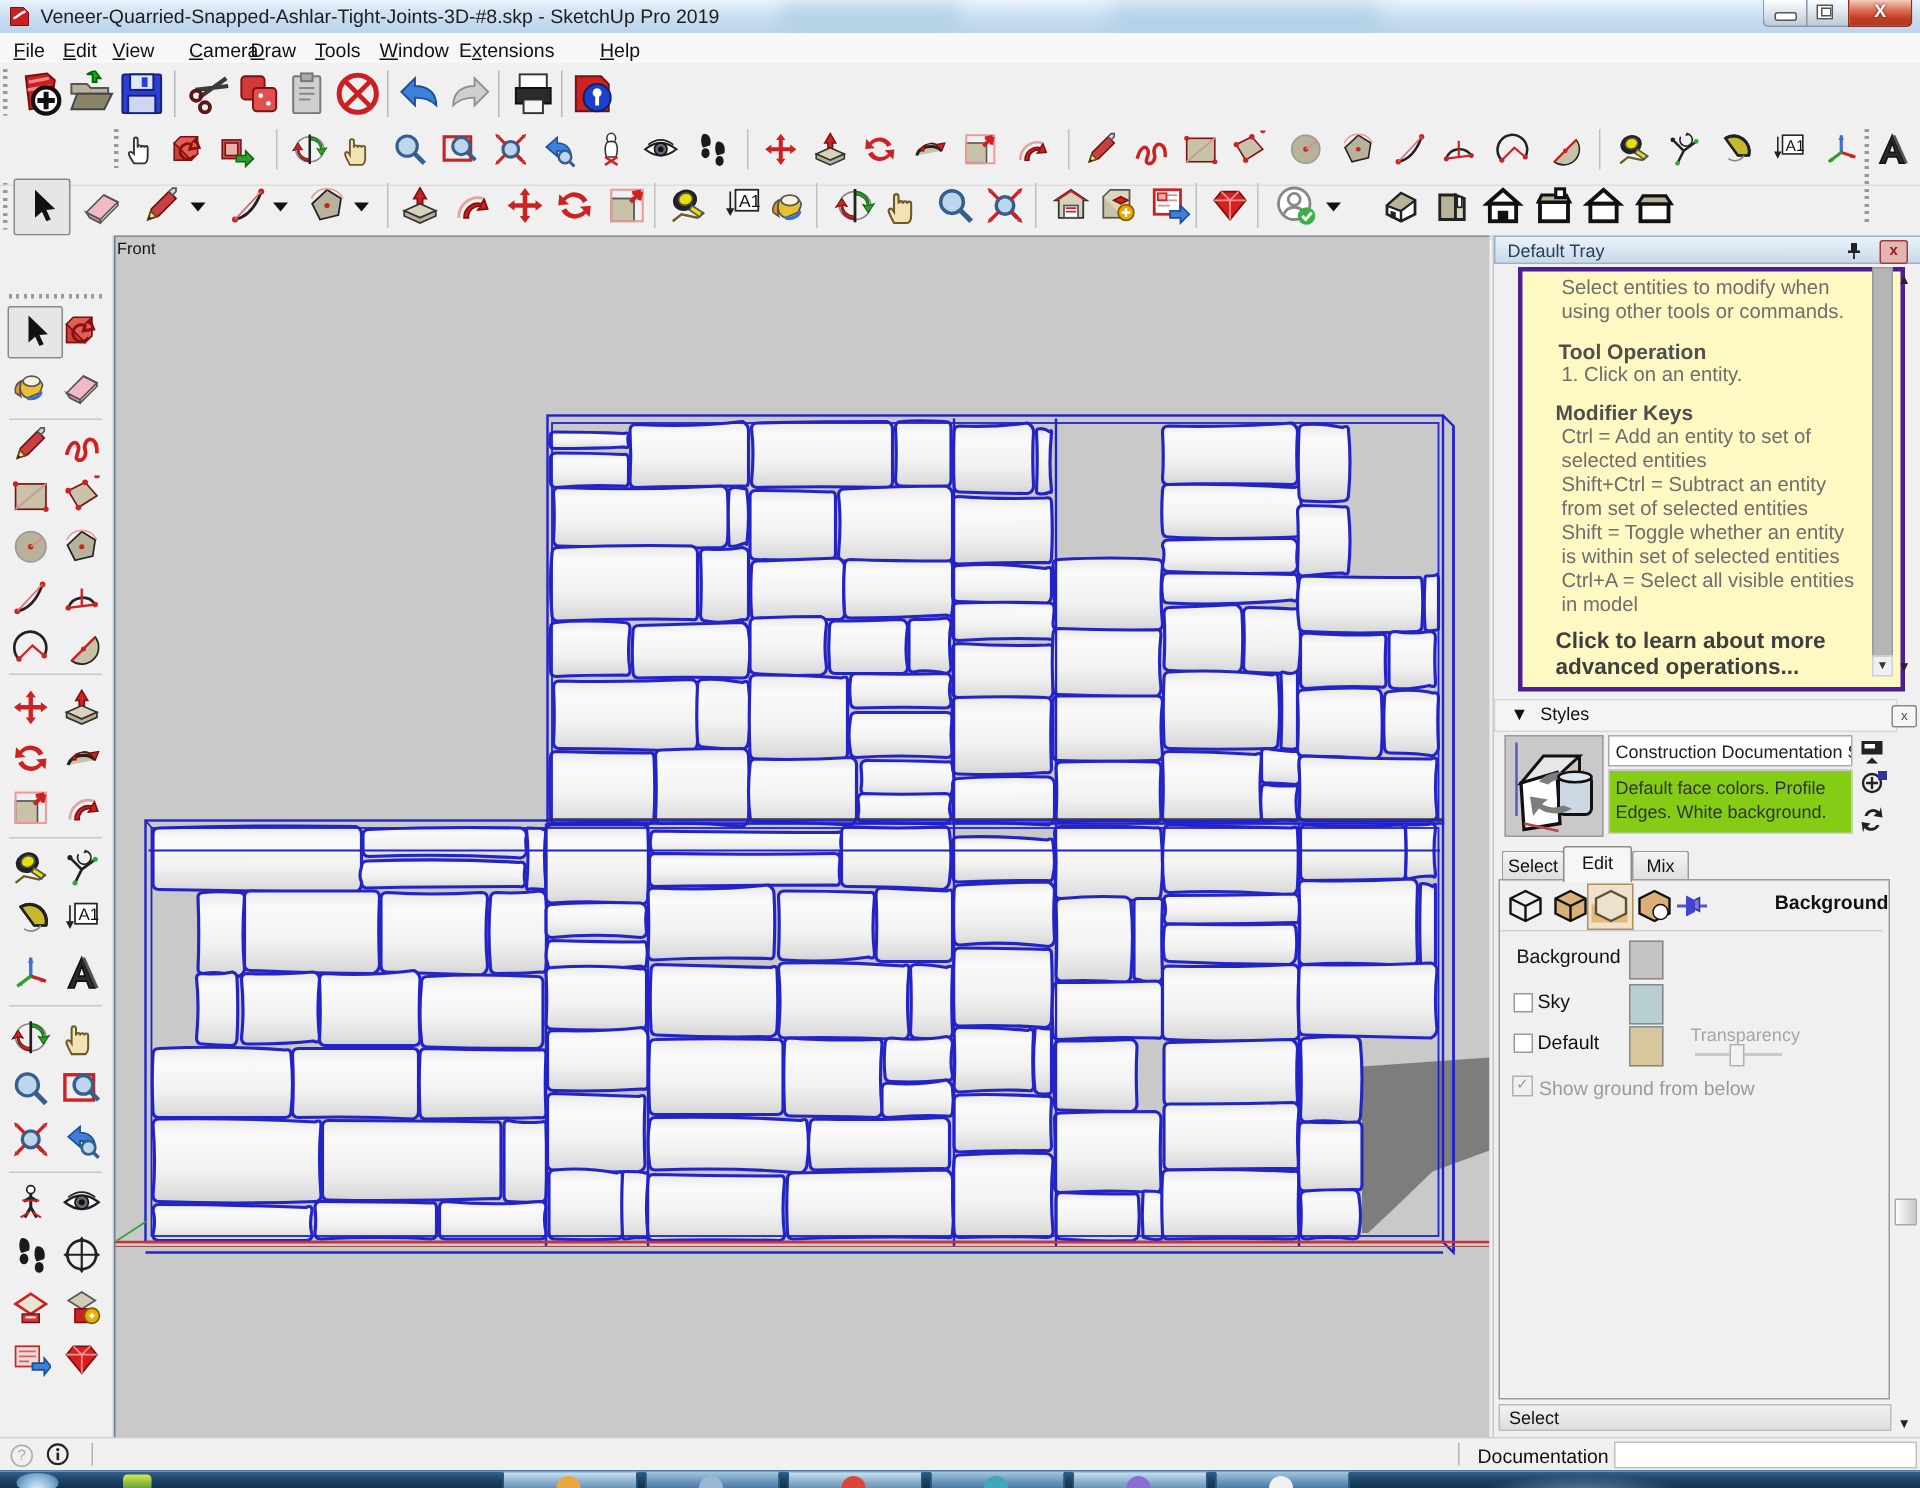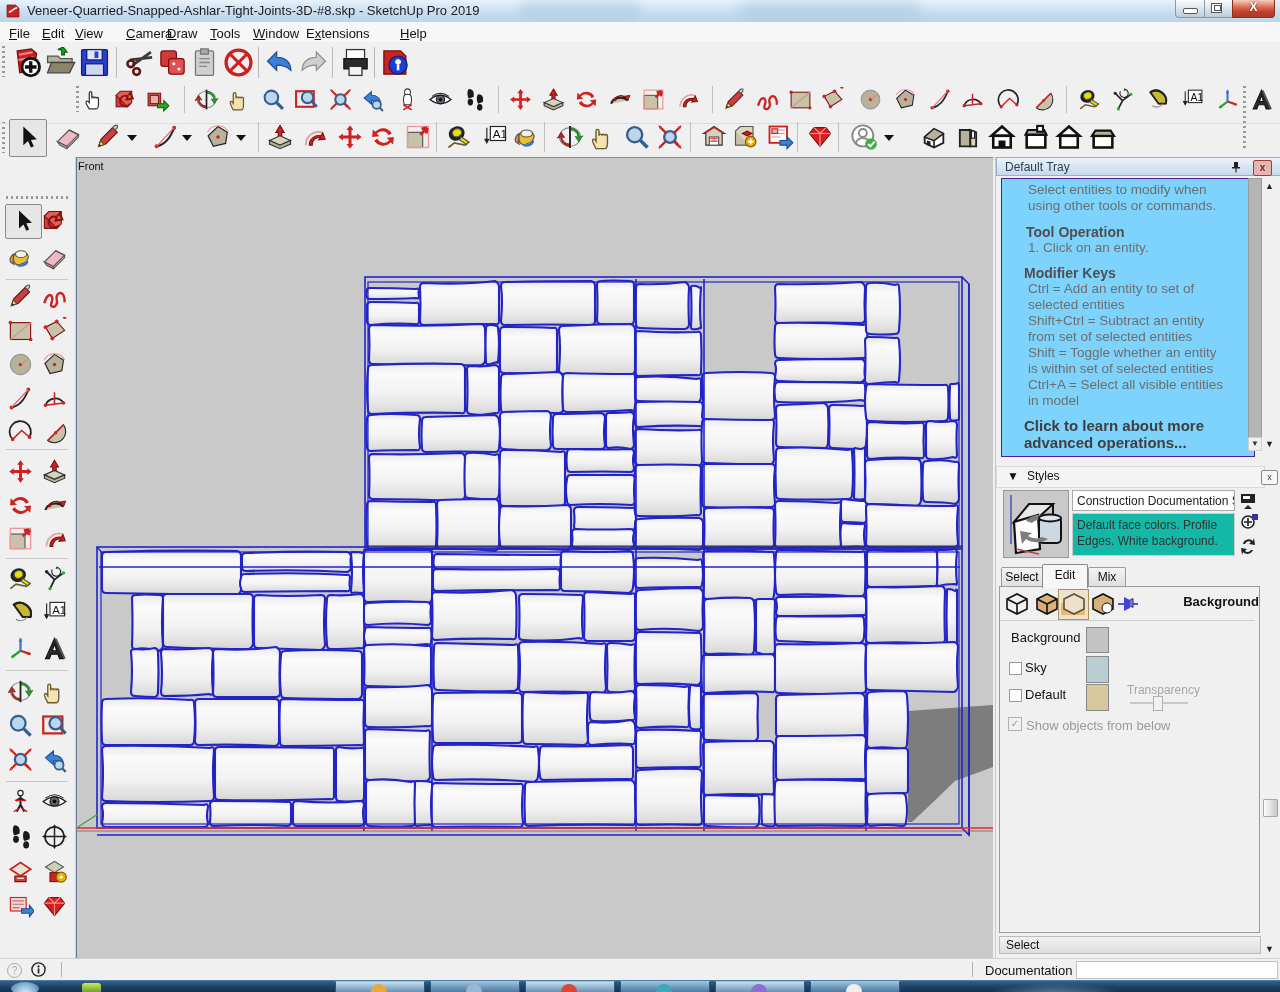--- a/index.html
+++ b/index.html
@@ -828,21 +828,21 @@
   <div class="abs" style="left:0;top:0;width:1px;height:801px;background:#6a7a9a"></div>
 </div>
 
 <div class="abs" style="left:995px;top:157px;width:285px;height:801px;background:#f0f0f0;border-left:1px solid #c8c8c8">
 <div style="position:absolute;left:0;top:0;width:285px;height:19px;background:linear-gradient(#eaf3fb,#c9d9ea);border:1px solid #9ab0c4;font-size:12px;color:#27405a;line-height:18px;padding-left:8px;box-sizing:border-box">Default Tray
       <svg style="position:absolute;right:38px;top:3px" width="12" height="13" viewBox="0 0 12 13">
         <path d="M4 1 h4 v5 h-4 z M2 6 h8 v1.6 h-8 z M5.4 7.6 h1.2 v4 h-1.2 z" fill="#222"></path>
       </svg>
       <div style="position:absolute;right:8px;top:2px;width:17px;height:14px;background:#e4b6b2;border:1px solid #a03c3c;border-radius:2px;color:#8b1a1a;font-size:10px;font-weight:bold;text-align:center;line-height:13px">x</div>
     </div>
-    <div style="position:absolute;left:5px;top:21px;width:252px;height:277px;background:#7dd3fc;border:1px solid #4c1d95;overflow:hidden">
+    <div style="position:absolute;left:16px;top:21px;width:252px;height:277px;background:#fef9c3;border:3px solid #4c1d95;overflow:hidden">
       <div style="font-family:'Liberation Sans',sans-serif;color:#6e6e6e;font-size:13.5px;line-height:16px;padding:3px 0 0 26px">Select entities to modify when<br>using other tools or commands.<div style="margin-top:10px;color:#4f4f4f;font-size:14px;font-weight:bold;margin-left:-2px">Tool Operation</div>1. Click on an entity.<div style="margin-top:9px;color:#4f4f4f;font-size:14px;font-weight:bold;margin-left:-4px">Modifier Keys</div>Ctrl = Add an entity to set of<br>selected entities<br>Shift+Ctrl = Subtract an entity<br>from set of selected entities<br>Shift = Toggle whether an entity<br>is within set of selected entities<br>Ctrl+A = Select all visible entities<br>in model<div style="margin-top:8px;color:#3f3f3f;font-size:15px;font-weight:bold;line-height:17px;margin-left:-4px">Click to learn about more<br>advanced operations...</div></div>
     </div>
     <div style="position:absolute;left:252px;top:21px;width:12px;height:258px;background:#b5b5b5;border:1px solid #9a9a9a"></div>
     <div style="position:absolute;left:252px;top:280px;width:12px;height:12px;background:#f0f0f0;border:1px solid #d0d0d0;font-size:8px;text-align:center;line-height:11px;color:#333">▼</div>
     <div style="position:absolute;left:269px;top:24px;font-size:9px;color:#222;z-index:6">▲</div>
     <div style="position:absolute;left:269px;top:282px;font-size:9px;color:#222;z-index:6">▼</div>
     <div style="position:absolute;left:267px;top:642px;width:13px;height:16px;z-index:6;background:linear-gradient(90deg,#fdfdfd,#c8c8c8);border:1px solid #aaa;border-radius:1px"></div>
     <div style="position:absolute;left:269px;top:787px;font-size:9px;color:#222;z-index:6">▼</div>
     <div style="position:absolute;left:0px;top:309px;width:267px;height:20px;background:#f4f4f4;border:1px solid #d9d9d9;font-size:12px;color:#111;line-height:19px"><span style="margin-left:10px">▼</span><span style="margin-left:8px">Styles</span><div style="position:absolute;right:-14px;top:3px;width:15px;height:13px;border:1px solid #888;border-radius:2px;background:#f6f6f6;color:#444;font-size:9px;text-align:center;line-height:12px">x</div></div>
     <div style="position:absolute;left:7px;top:333px;width:64px;height:66px;background:#c9c9c9;border:1px solid #999">
@@ -851,21 +851,21 @@
         <path d="M10 31 L25 13 L49 13 L36 25 Z" fill="#e8e8e8" stroke="#111" stroke-width="2"></path>
         <path d="M10 31 L34 24 L36 58 L12 62 Z" fill="#fdfdfd" stroke="#111" stroke-width="2.2"></path>
         <path d="M49 13 L49 30" fill="none" stroke="#111" stroke-width="2"></path>
         <path d="M22 30 a17 13 0 0 1 26-3 l4-5 2 14 -12-2 4-3 a12 9 0 0 0-18 1 z" fill="#7d7d7d"></path>
         <rect x="35" y="26" width="22" height="26" rx="4" fill="#ccd9e4" stroke="#111" stroke-width="2"></rect>
         <ellipse cx="46" cy="27" rx="11" ry="3.5" fill="#dde8f0" stroke="#111" stroke-width="1.8"></ellipse>
         <path d="M44 48 a16 12 0 0 1-22 0 l-4 5 -2-13 12 2 -4 3 a11 8 0 0 0 14 1 z" fill="#7d7d7d"></path>
         <path d="M12 58 L35 63" stroke="#bb4444" stroke-width="1.6"></path>
        </svg></div>
     <div style="position:absolute;left:76px;top:333px;width:163px;height:21px;background:#fff;border:1px solid #aaa;font-size:12px;color:#222;line-height:20px;padding-left:4px;overflow:hidden;white-space:nowrap;box-sizing:border-box">Construction Documentation Sty</div>
-    <div style="position:absolute;left:76px;top:356px;width:163px;height:43px;background:#14b8a6;border:1px solid #ccc;font-size:12px;color:#333;line-height:16px;padding:3px 4px;box-sizing:border-box">Default face colors. Profile Edges. White background.</div>
+    <div style="position:absolute;left:76px;top:356px;width:163px;height:43px;background:#84cc16;border:1px solid #ccc;font-size:12px;color:#333;line-height:16px;padding:3px 4px;box-sizing:border-box">Default face colors. Profile Edges. White background.</div>
     <svg style="position:absolute;left:243px;top:335px" width="20" height="70" viewBox="0 0 20 70">
       <rect x="2" y="2" width="14" height="9" fill="#222"></rect>
       <rect x="4" y="4" width="7" height="3" fill="#fff"></rect>
       <path d="M9 13 l-4 4 h8 z" fill="#222"></path>
       <circle cx="9" cy="30" r="6" fill="none" stroke="#222" stroke-width="1.6"></circle>
       <path d="M9 26 v8 M5 30 h8" stroke="#222" stroke-width="1.6"></path>
       <rect x="13" y="22" width="6" height="6" fill="#339"></rect>
       <path d="M4 52 a6 6 0 0 1 10-3 l1-3 1 7 -6-1 2-2 a4 4 0 0 0-6 2 z M14 58 a6 6 0 0 1-10 2 l-1 3 -1-7 6 1 -2 2 a4 4 0 0 0 6-1 z" fill="#222"></path>
     </svg>
     <div style="position:absolute;left:5px;top:410px;width:40px;height:19px;background:linear-gradient(#f4f4f4,#dedede);border:1px solid #9a9a9a;border-bottom:none;border-radius:2px 2px 0 0;font-size:12px;text-align:center;line-height:18px;color:#111">Select</div>
@@ -902,21 +902,21 @@
     <div style="position:absolute;left:13px;top:505px;width:11px;height:11px;background:#fff;border:1px solid #999"></div>
     <div style="position:absolute;left:29px;top:503px;font-size:13px;color:#111">Sky</div>
     <div style="position:absolute;left:90px;top:499px;width:21px;height:25px;background:#b9ced2;border:1px solid #888"></div>
     <div style="position:absolute;left:13px;top:532px;width:11px;height:11px;background:#fff;border:1px solid #999"></div>
     <div style="position:absolute;left:29px;top:530px;font-size:13px;color:#111">Default</div>
     <div style="position:absolute;left:90px;top:527px;width:21px;height:25px;background:#d6c79c;border:1px solid #888"></div>
     <div style="position:absolute;left:131px;top:526px;font-size:12px;color:#a6a6a6">Transparency</div>
     <div style="position:absolute;left:134px;top:545px;width:58px;height:2px;background:#c9c9c9"></div>
     <div style="position:absolute;left:157px;top:539px;width:8px;height:13px;background:#f2f2f2;border:1px solid #b0b0b0"></div>
     <div style="position:absolute;left:12px;top:560px;width:12px;height:12px;background:#f0f0f0;border:1px solid #b0b0b0;color:#9a9a9a;font-size:10px;line-height:11px;text-align:center">✓</div>
-    <div style="position:absolute;left:30px;top:561px;font-size:13px;color:#9a9a9a">Show objects from below</div>
+    <div style="position:absolute;left:30px;top:561px;font-size:13px;color:#9a9a9a">Show ground from below</div>
     <div style="position:absolute;left:3px;top:779px;width:262px;height:18px;background:linear-gradient(#f2f2f2,#dddddd);border:1px solid #bbb;font-size:12px;color:#111;line-height:17px;padding-left:6px;box-sizing:border-box">Select</div>
 </div>
 
 <div class="abs" style="left:0;top:958px;width:1280px;height:22px;background:#f0f0f0;border-top:1px solid #d0d0d0">
   <div class="abs" style="left:7px;top:4px;width:13px;height:13px;border:1.5px solid #aaa;border-radius:50%;color:#aaa;font-size:10px;text-align:center;line-height:13px">?</div>
   <svg class="abs" style="left:31px;top:3px" width="15" height="15" viewBox="0 0 15 15">
       <circle cx="7.5" cy="7.5" r="6.6" fill="none" stroke="#222" stroke-width="1.4"></circle>
       <circle cx="7.5" cy="4.4" r="1.1" fill="#222"></circle>
       <rect x="6.7" y="6.4" width="1.7" height="5" fill="#222"></rect>
     </svg>

